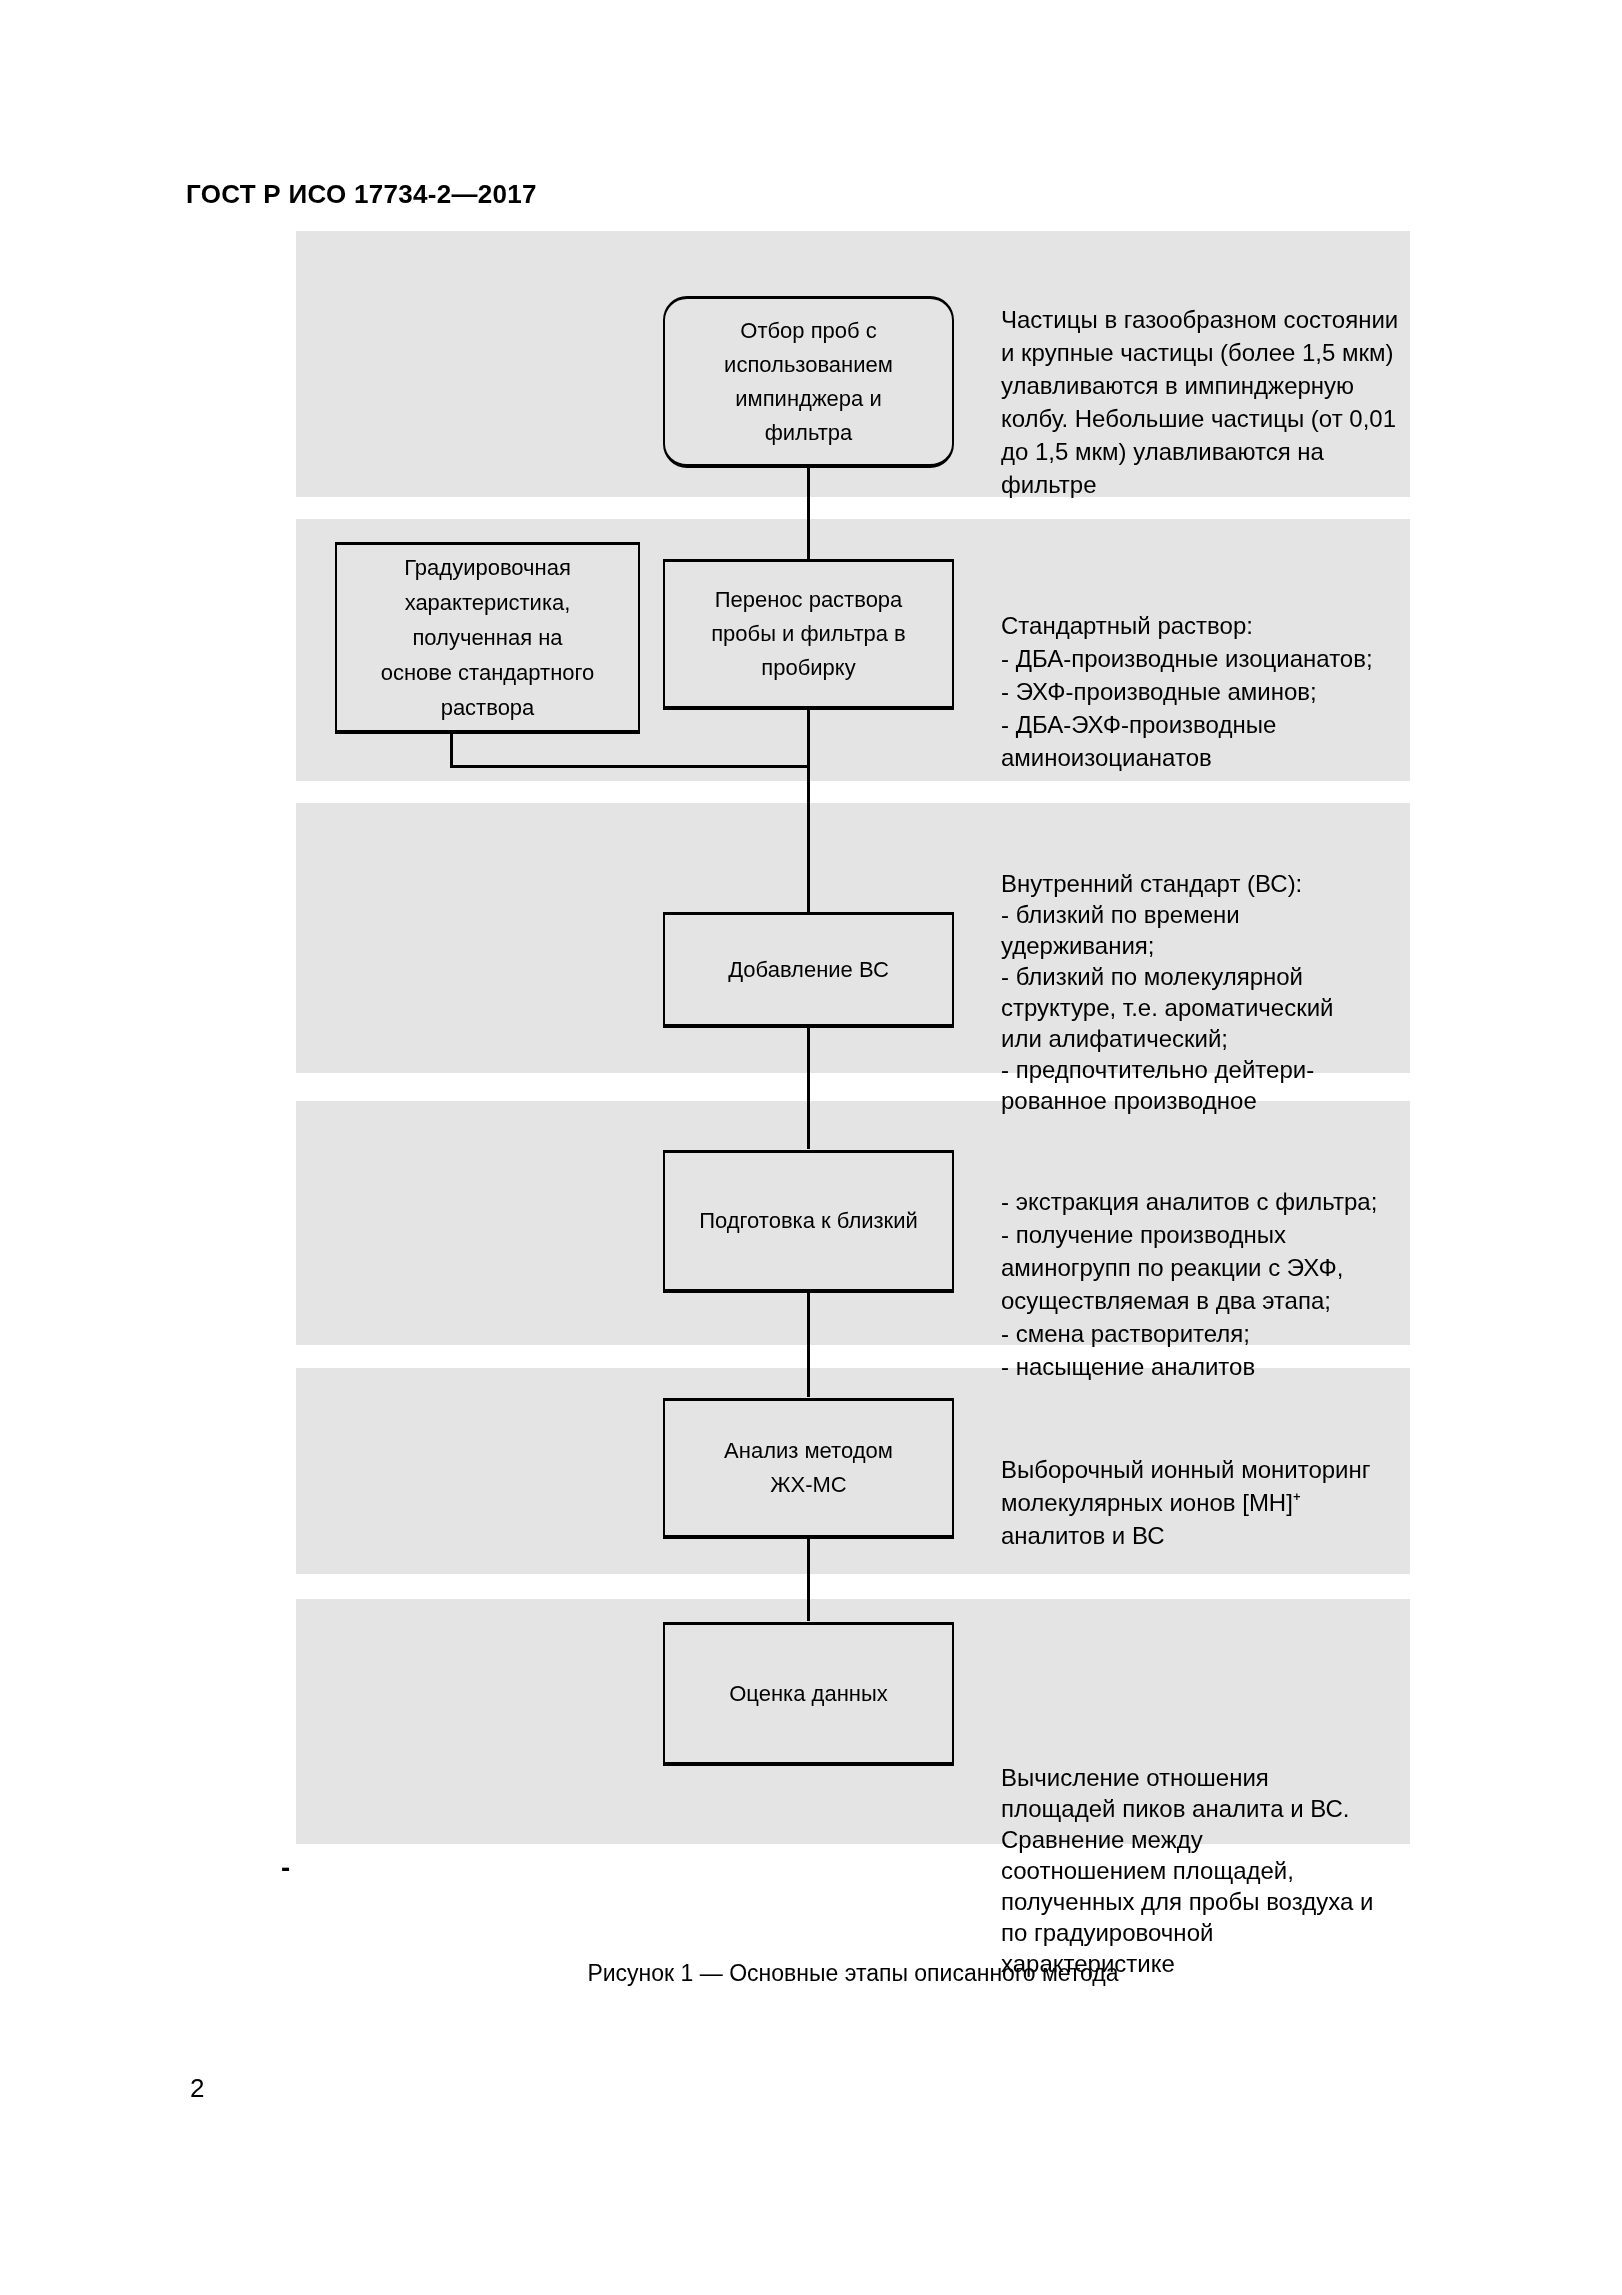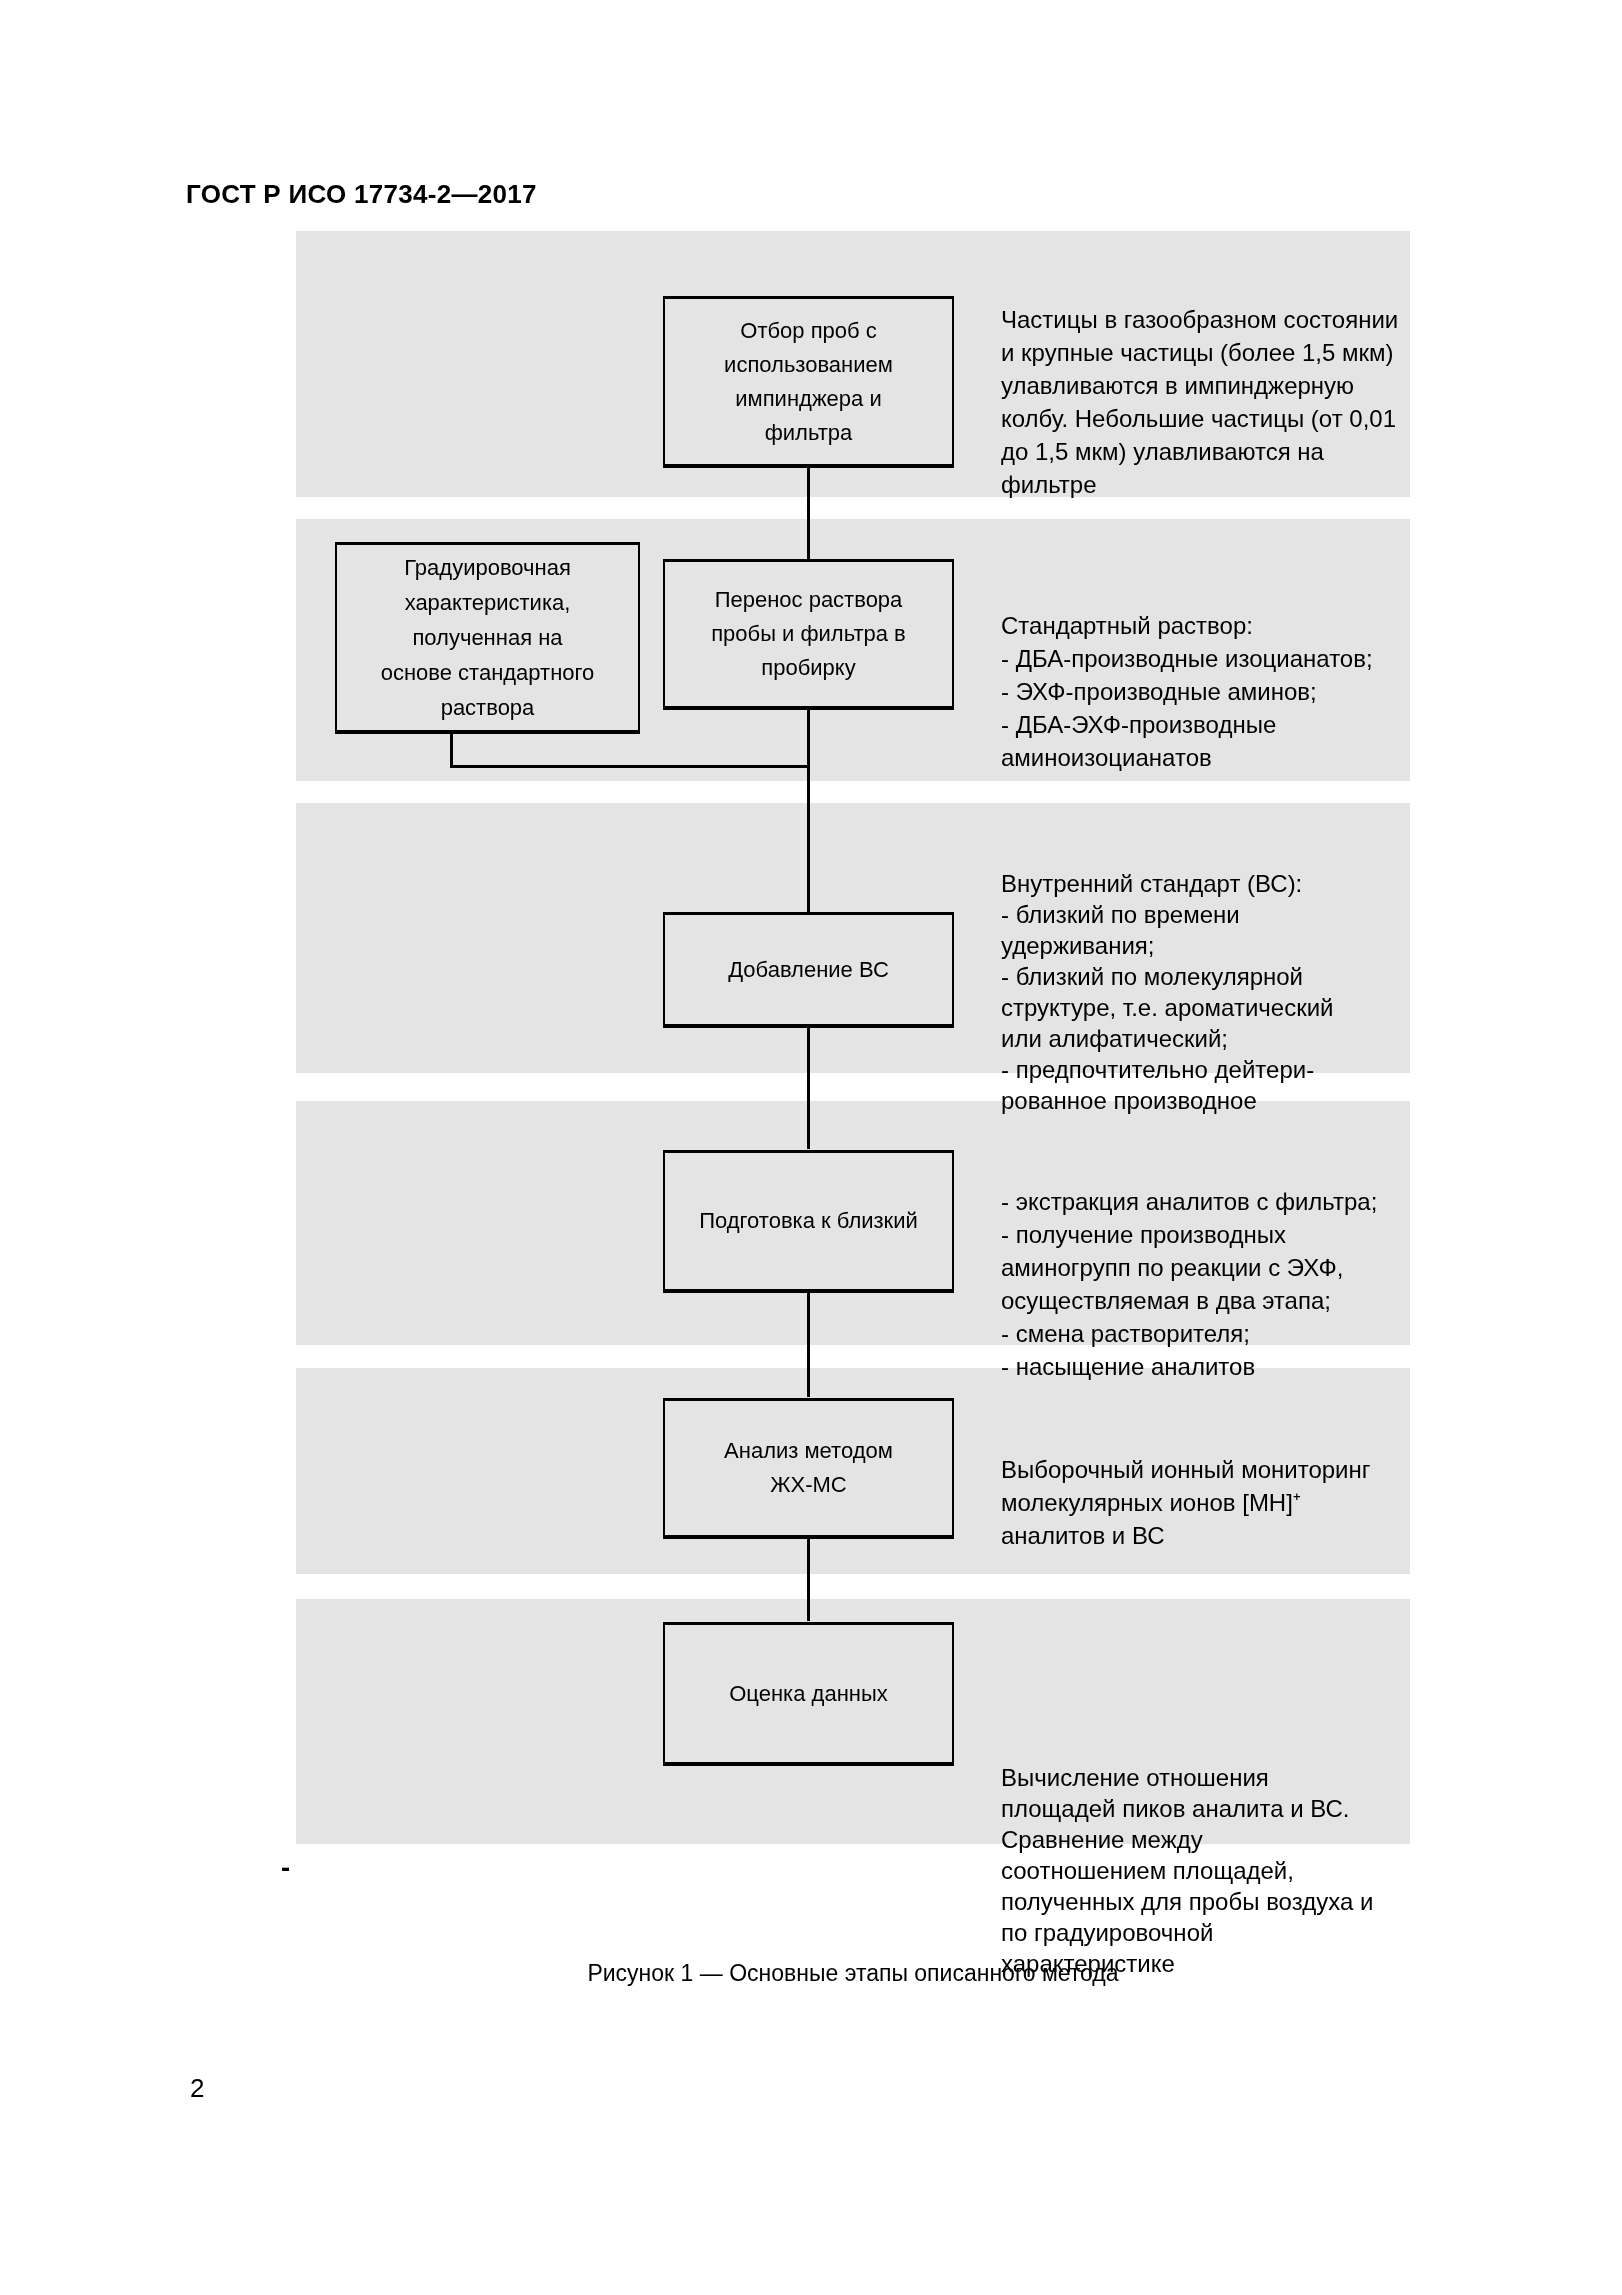--- a/index.html
+++ b/index.html
@@ -39,21 +39,21 @@
   .fbox{
     position:absolute;left:663px;width:291px;
     background:#e4e4e4;
     border:2.6px solid #000;border-top-width:3.9px;border-bottom-width:4.6px;
     box-sizing:border-box;
     display:flex;align-items:center;justify-content:center;
     text-align:center;
     font-size:22px;line-height:34px;
     white-space:pre-line;
   }
-  .box1{top:296px;height:172px;}
+  .box1{top:296px;height:172px;border-radius:24px;}
   .box2{top:559px;height:151px;}
   .box3{top:912px;height:116px;}
   .box4{top:1150px;height:143px;}
   .box5{top:1398px;height:141px;}
   .box6{top:1622px;height:144px;}
   .sidebox{
     left:335px;top:542px;width:305px;height:192px;
     line-height:35px;
   }
 

